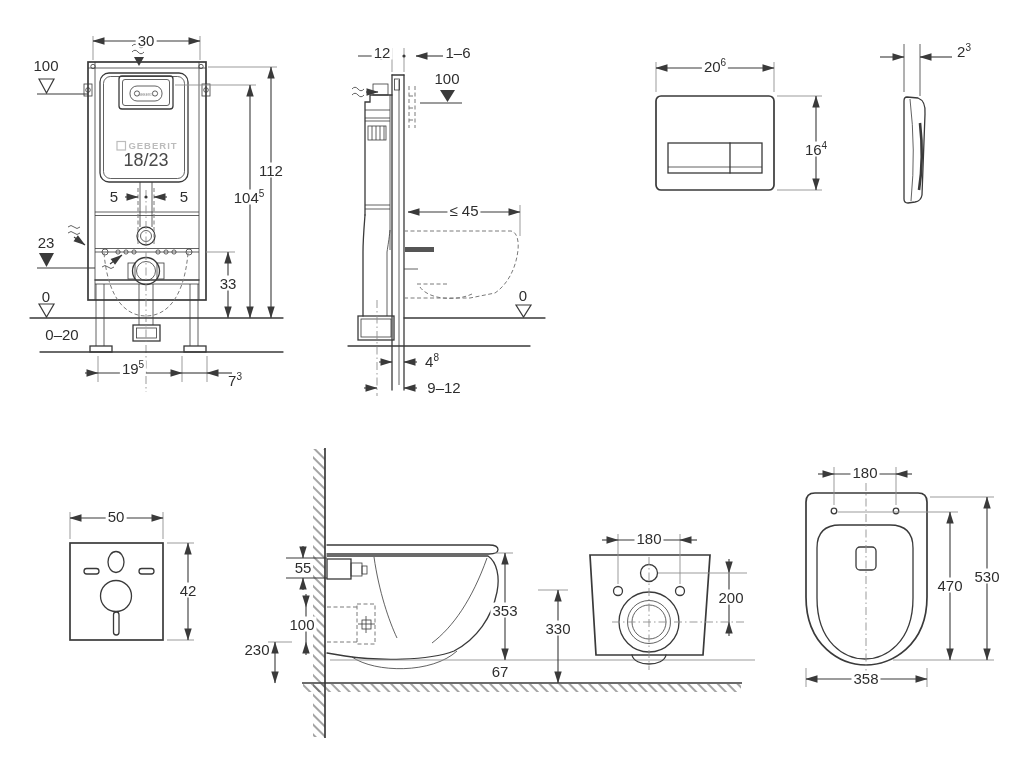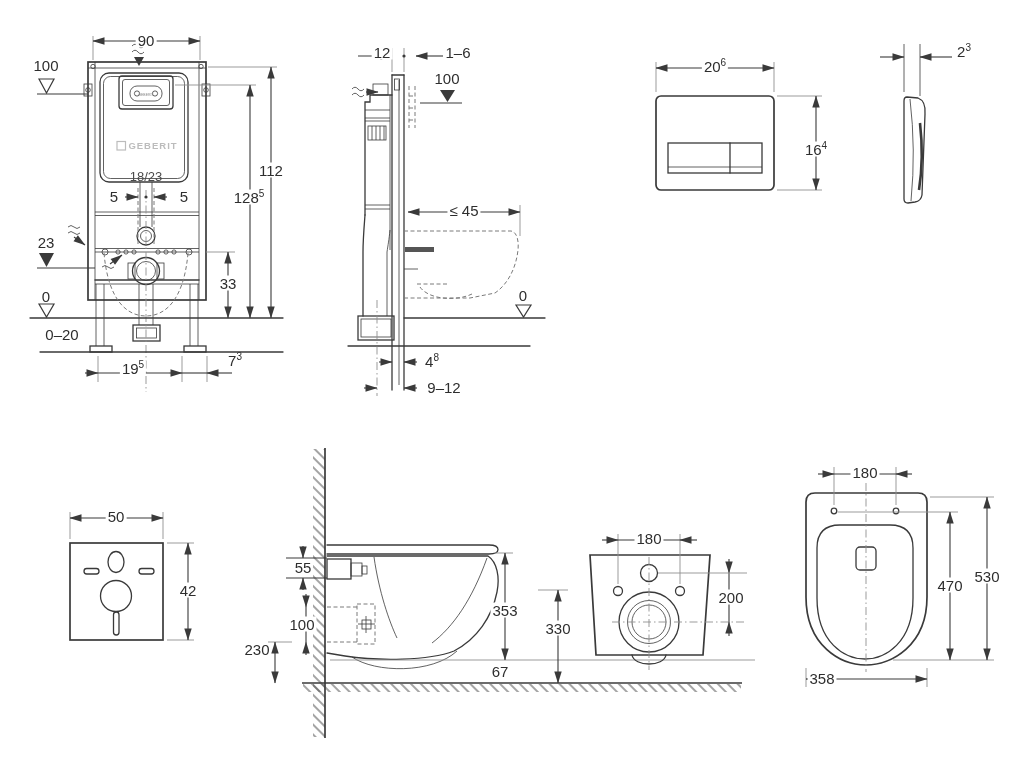--- a/index.html
+++ b/index.html
@@ -23,21 +23,21 @@
   .grayfill{fill:var(--accentfill);stroke:none;}
   .dimA{marker-start:url(#ah);marker-end:url(#ah);}
   .dimE{marker-end:url(#ah);}
   .micro{font-family:"Liberation Sans",sans-serif;font-size:3.5px;fill:#8a8a8a;}
   
   .lbl{position:absolute;transform:translate(-50%,-50%);font-size:15px;color:var(--text);
        white-space:nowrap;line-height:1;letter-spacing:0;}
   .lbl sup{font-size:10px;line-height:0;}
   .bg{background:var(--bg);padding:0 2px;}
   .wm{font-size:9.5px;font-weight:bold;color:var(--watermark);letter-spacing:1px;}
-  .model{font-size:13px;color:#4a4a4a;margin-top:16px;}
+  .model{font-size:18px;color:#4a4a4a;}
 </style>
 </head>
 <body>
 
 <div id="canvas">
 
 <svg id="art" width="1024" height="758" viewBox="0 0 1024 758">
   <defs>
     <marker id="ah" markerWidth="13" markerHeight="9" refX="12.5" refY="4.5" orient="auto-start-reverse" markerUnits="userSpaceOnUse">
       <path d="M13,4.5 L1,0.8 L1,8.2 Z" class="fil"></path>
@@ -346,32 +346,32 @@
     <line x1="930" y1="497" x2="994" y2="497" class="lt"></line>
     <line x1="987" y1="497" x2="987" y2="660" class="dim dimA"></line>
     <line x1="806" y1="668" x2="806" y2="687" class="lt"></line>
     <line x1="927" y1="668" x2="927" y2="687" class="lt"></line>
     <line x1="806" y1="679" x2="927" y2="679" class="dim dimA"></line>
   </g>
 </svg>
 
 <div>
 
-  <div class="lbl bg" style="left:146px;top:40px"><span>90</span></div>
+  <div class="lbl bg" style="left:146px;top:40px"><span>30</span></div>
   <div class="lbl" style="left:46px;top:65px"><span>100</span></div>
   <div class="lbl bg" style="left:271px;top:170px"><span>112</span></div>
-  <div class="lbl bg" style="left:249px;top:197px"><span>128</span><sup>5</sup></div>
+  <div class="lbl bg" style="left:249px;top:197px"><span>104</span><sup>5</sup></div>
   <div class="lbl" style="left:114px;top:196px"><span>5</span></div>
   <div class="lbl" style="left:184px;top:196px"><span>5</span></div>
   <div class="lbl" style="left:46px;top:242px"><span>23</span></div>
   <div class="lbl bg" style="left:228px;top:283px"><span>33</span></div>
   <div class="lbl" style="left:46px;top:296px"><span>0</span></div>
   <div class="lbl" style="left:62px;top:334px"><span>0–20</span></div>
   <div class="lbl bg" style="left:133px;top:368px"><span>19</span><sup>5</sup></div>
-  <div class="lbl" style="left:235px;top:360px"><span>7</span><sup>3</sup></div>
+  <div class="lbl" style="left:235px;top:380px"><span>7</span><sup>3</sup></div>
   <div class="lbl wm" style="left:153px;top:146px"><span>GEBERIT</span></div>
   <div class="lbl model" style="left:146px;top:160px"><span>18/23</span></div>
 
   <div class="lbl bg" style="left:382px;top:52px"><span>12</span></div>
   <div class="lbl" style="left:458px;top:52px"><span>1–6</span></div>
   <div class="lbl" style="left:447px;top:78px"><span>100</span></div>
   <div class="lbl bg" style="left:464px;top:210px"><span>≤ 45</span></div>
   <div class="lbl" style="left:523px;top:295px"><span>0</span></div>
   <div class="lbl" style="left:432px;top:361px"><span>4</span><sup>8</sup></div>
   <div class="lbl" style="left:444px;top:387px"><span>9–12</span></div>
@@ -389,16 +389,16 @@
   <div class="lbl bg" style="left:505px;top:610px"><span>353</span></div>
   <div class="lbl" style="left:500px;top:671px"><span>67</span></div>
 
   <div class="lbl bg" style="left:649px;top:538px"><span>180</span></div>
   <div class="lbl bg" style="left:731px;top:597px"><span>200</span></div>
   <div class="lbl bg" style="left:558px;top:628px"><span>330</span></div>
 
   <div class="lbl bg" style="left:865px;top:472px"><span>180</span></div>
   <div class="lbl bg" style="left:950px;top:585px"><span>470</span></div>
   <div class="lbl bg" style="left:987px;top:576px"><span>530</span></div>
-  <div class="lbl bg" style="left:822px;top:678px"><span>358</span></div>
+  <div class="lbl bg" style="left:866px;top:678px"><span>358</span></div>
 </div>
 
 </div>
 
 </body></html>

